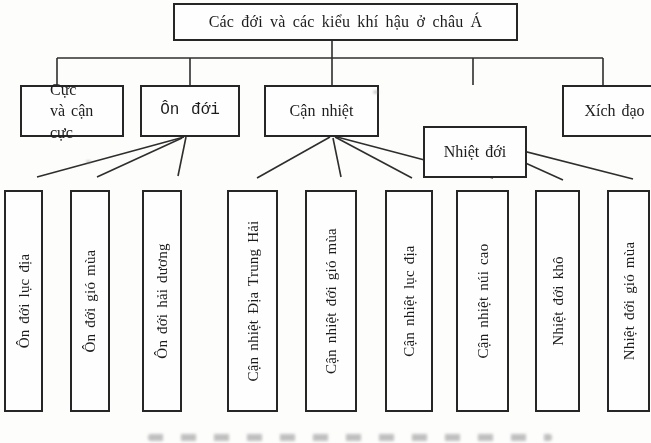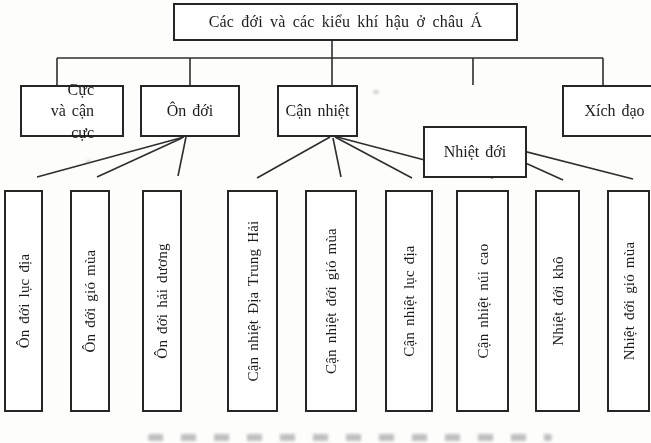--- a/index.html
+++ b/index.html
@@ -10,21 +10,21 @@
     overflow:hidden;
     font-family:"Liberation Serif","DejaVu Serif",serif;
     color:#1c1c1c;
   }
   .box{
     position:absolute;
     border:2px solid #262626;
     background:#fefefe;
     box-sizing:border-box;
     display:flex;align-items:center;justify-content:center;
-    text-align:right;
+    text-align:left;
   }
   .root-box{
     left:173px;top:3px;width:345px;height:38px;
     font-size:16px;word-spacing:3px;letter-spacing:.2px;
   }
   .zone-box{
     top:85px;height:52px;
     font-size:16px;word-spacing:2px;line-height:1.35;
   }
   .vbox{
@@ -80,24 +80,24 @@
     <line x1="472" y1="138" x2="633" y2="179"></line>
   </svg>
 
   <div class="box root-box">
     <span>Các đới và các kiểu khí hậu ở châu Á</span>
   </div>
 
   <div class="box zone-box" style="left:20px;width:104px;padding:0 28px;">
     <span>Cực và cận cực</span>
   </div>
-  <div class="box zone-box" style="left:140px;width:100px;">
+  <div class="box zone-box" style="left:140px;width:100px;font-family:Liberation Mono, monospace;">
     <span>Ôn đới</span>
   </div>
-  <div class="box zone-box" style="left:277px;width:81px;">
+  <div class="box zone-box" style="left:264px;width:115px;">
     <span>Cận nhiệt</span>
   </div>
   <div class="box zone-box" style="left:423px;width:104px;margin-top:41px;">
     <span>Nhiệt đới</span>
   </div>
   <div class="box zone-box" style="left:562px;width:105px;">
     <span>Xích đạo</span>
   </div>
 
   <div class="vbox" style="left:4px;width:39px;">

